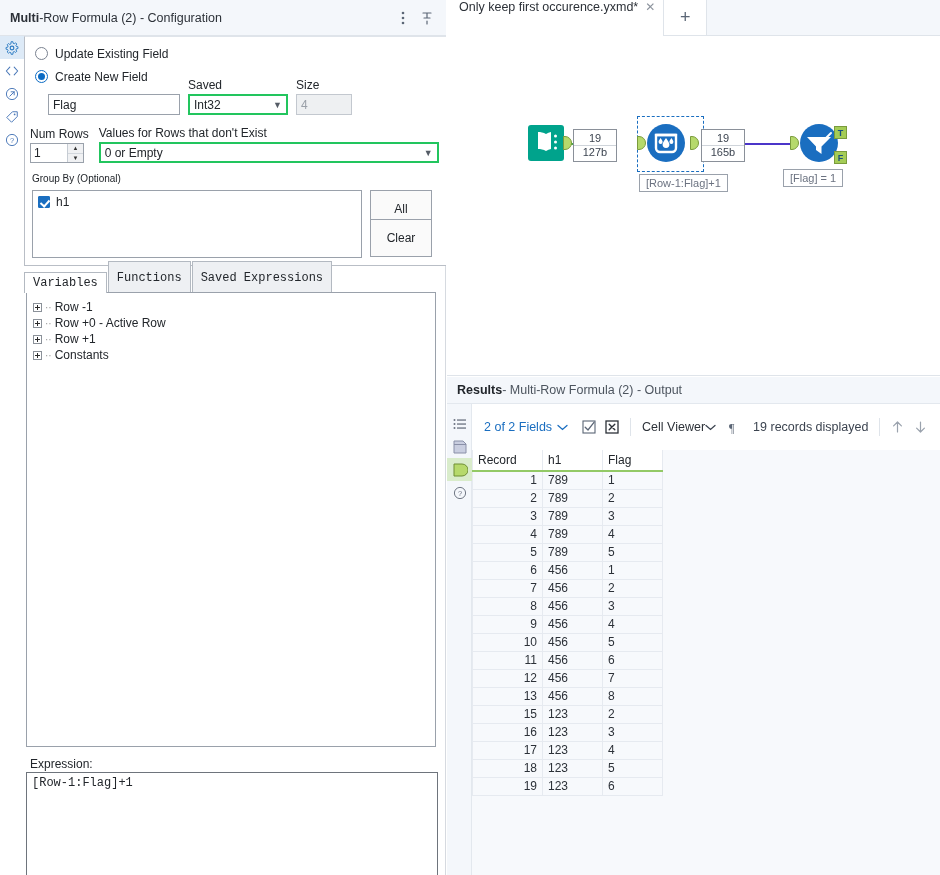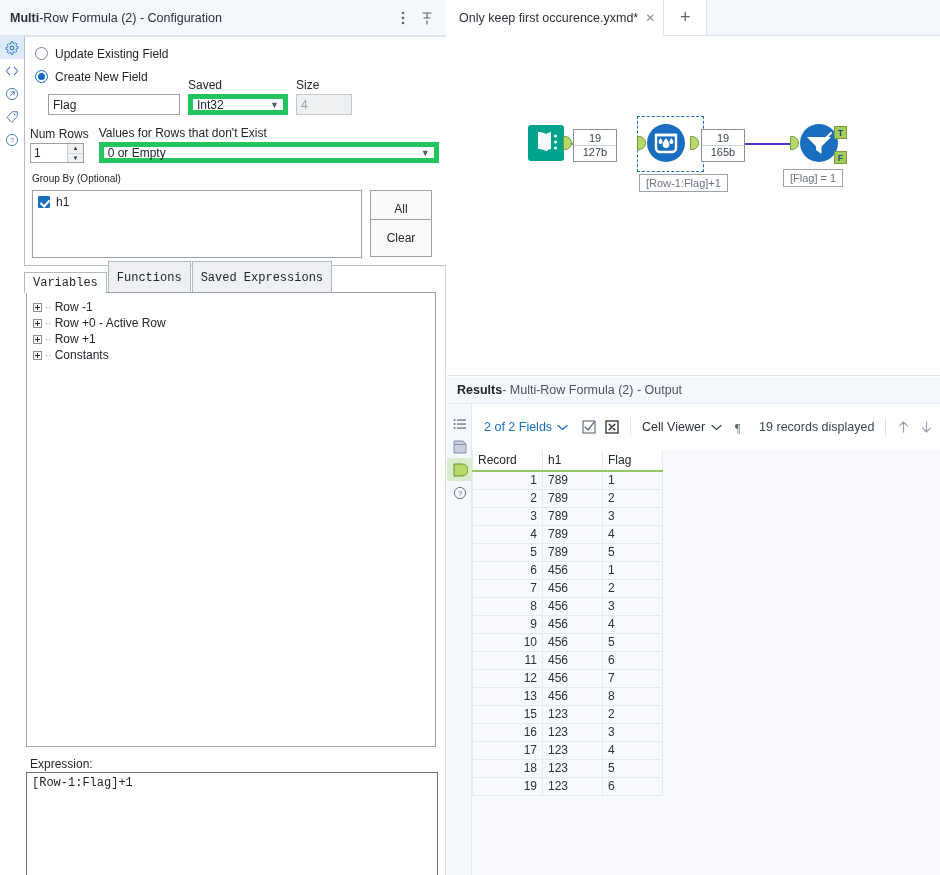--- a/index.html
+++ b/index.html
@@ -73,21 +73,21 @@
 
   #field-row { position: absolute; left: 48px; top: 78px; display: flex; align-items: flex-end; gap: 8px; }
   .field-label { font-size: 12px; margin-bottom: 2px; display: block; }
   .txtbox {
     height: 21px; border: 1px solid #9aa1ab; background: #fff;
     font-size: 12px; padding: 0 4px; display: flex; align-items: center;
     font-family: "Liberation Sans", sans-serif;
   }
   .txtbox.disabled { background: #eef0f2; color: #9aa0a8; border-color: #c3c8cf; }
   .selbox {
-    height: 21px; border: 5px solid #22c55e; background: #fff;
+    height: 21px; border: 2px solid #22c55e; background: #fff;
     font-size: 12px; padding: 0 4px; display: flex; align-items: center;
     justify-content: space-between;
   }
   .caret { color: #555c66; font-size: 9px; margin-left: 6px; }
 
   #numrows-row { position: absolute; left: 30px; top: 126px; }
   .spin {
     width: 54px; height: 20px; border: 1px solid #9aa1ab; background: #fff;
     display: flex; align-items: center; font-size: 12px; padding-left: 3px;
     position: relative;
@@ -166,21 +166,21 @@
   
   #right { position: absolute; left: 447px; top: 0; width: 493px; height: 875px; background: #fff; }
 
   #tabbar {
     position: absolute; left: 0; top: 0; width: 493px; height: 36px;
     background: #f4f7fb; border-bottom: 1px solid #dfe4ea;
     display: flex; align-items: stretch;
   }
   #doc-tab {
     height: 36px; background: #fff; border-right: 1px solid #dfe4ea;
-    display: flex; align-items: center; padding: 0 8px 0 12px; font-size: 12.5px;
+    display: flex; align-items: flex-start; padding: 0 8px 0 12px; font-size: 12.5px;
     color: #2c3138; cursor: pointer;
   }
   #doc-tab-close { margin-left: 7px; color: #8c939d; font-size: 12px; cursor: pointer; }
   #new-tab {
     width: 43px; background: #fff; border-right: 1px solid #dfe4ea;
     display: flex; align-items: center; justify-content: center;
     font-size: 18px; color: #5b6676; cursor: pointer;
   }
 
   #canvas {
@@ -541,21 +541,21 @@
           </svg>
       </div>
       <span style="width:9px"></span>
       <div class="tb-icon">
         <svg width="14" height="14" viewBox="0 0 14 14">
             <rect x="1" y="1" width="12" height="12" fill="none" stroke="#2c3138" stroke-width="1.3"></rect>
             <path d="M4.2 4.2 9.8 9.8M9.8 4.2 4.2 9.8" stroke="#2c3138" stroke-width="1.4" stroke-linecap="round"></path>
           </svg>
       </div>
       <div class="tb-sep"></div>
-      <div class="tb-icon" style="color:#2c3138; gap:6px;">
+      <div class="tb-icon" style="color:#2c3138; gap:0;">
         <span>Cell Viewer</span>
         <span>
           <svg width="11" height="7" viewBox="0 0 11 7">
               <path d="M1 1.5 5.5 5.5 10 1.5" stroke="#3c4450" stroke-width="1.3" fill="none" stroke-linecap="round"></path>
             </svg>
         </span>
       </div>
       <span style="width:13px"></span>
       <div class="tb-icon">
         <svg width="11" height="14" viewBox="0 0 11 14">

